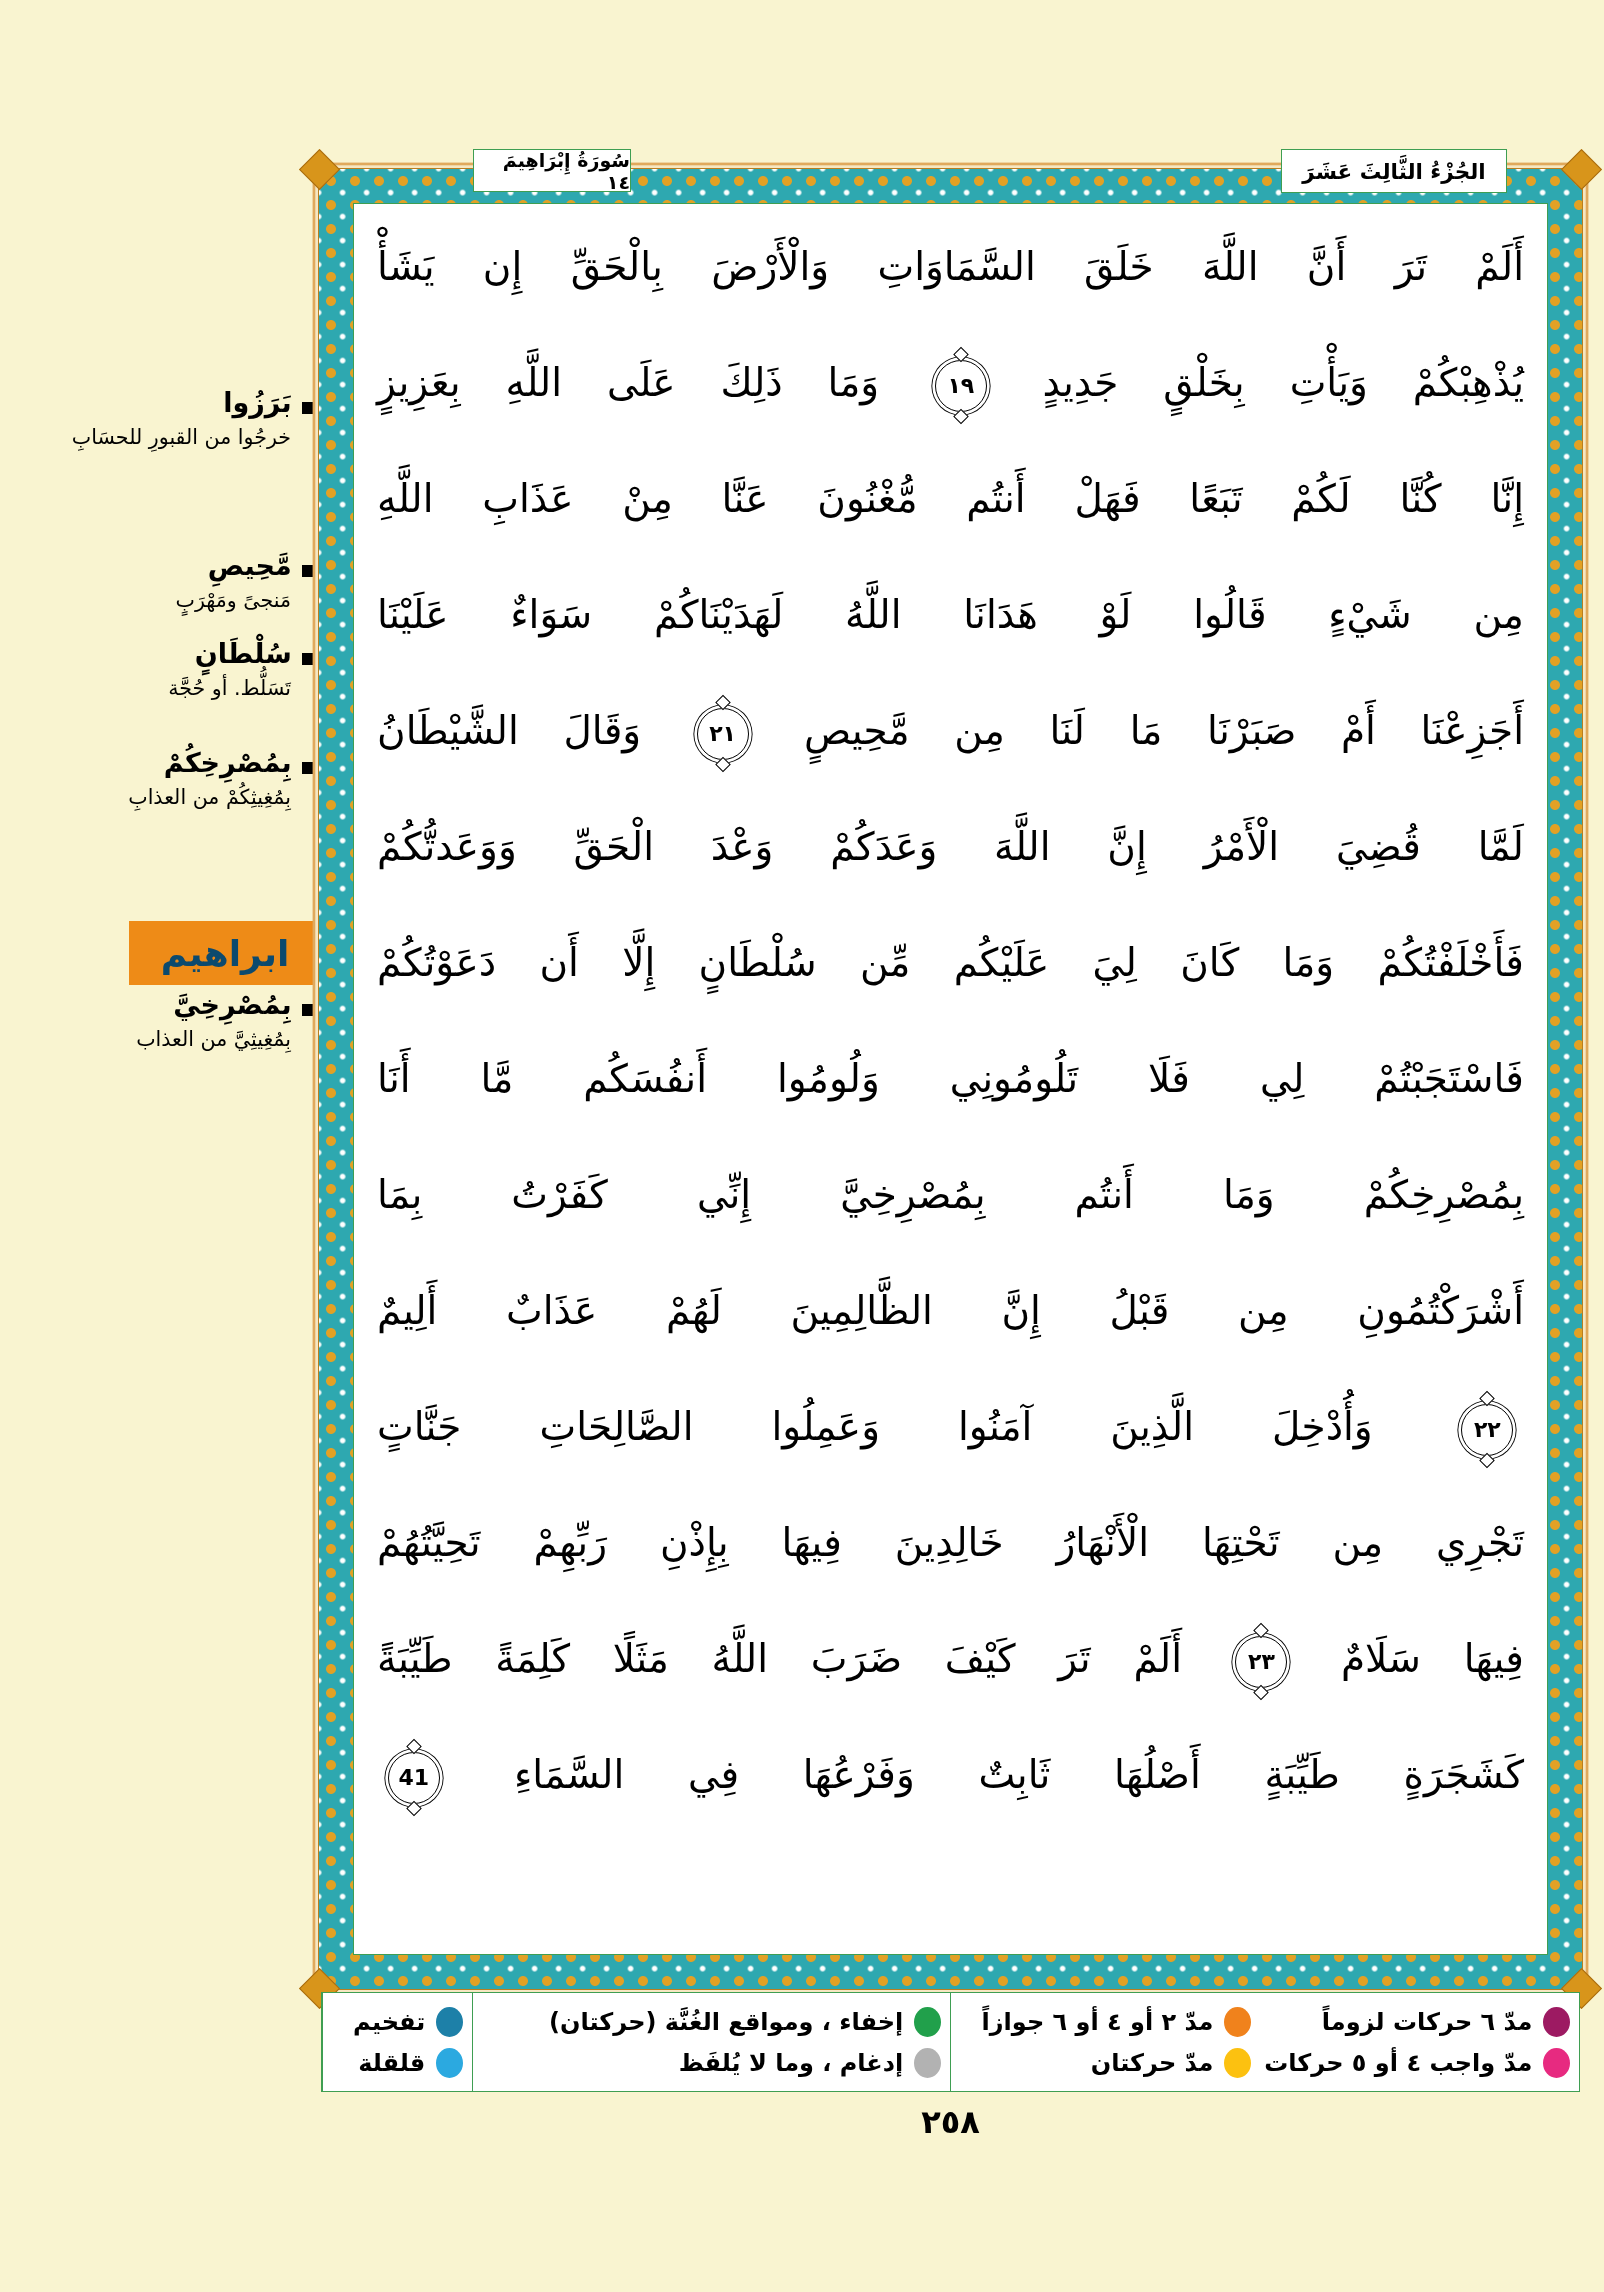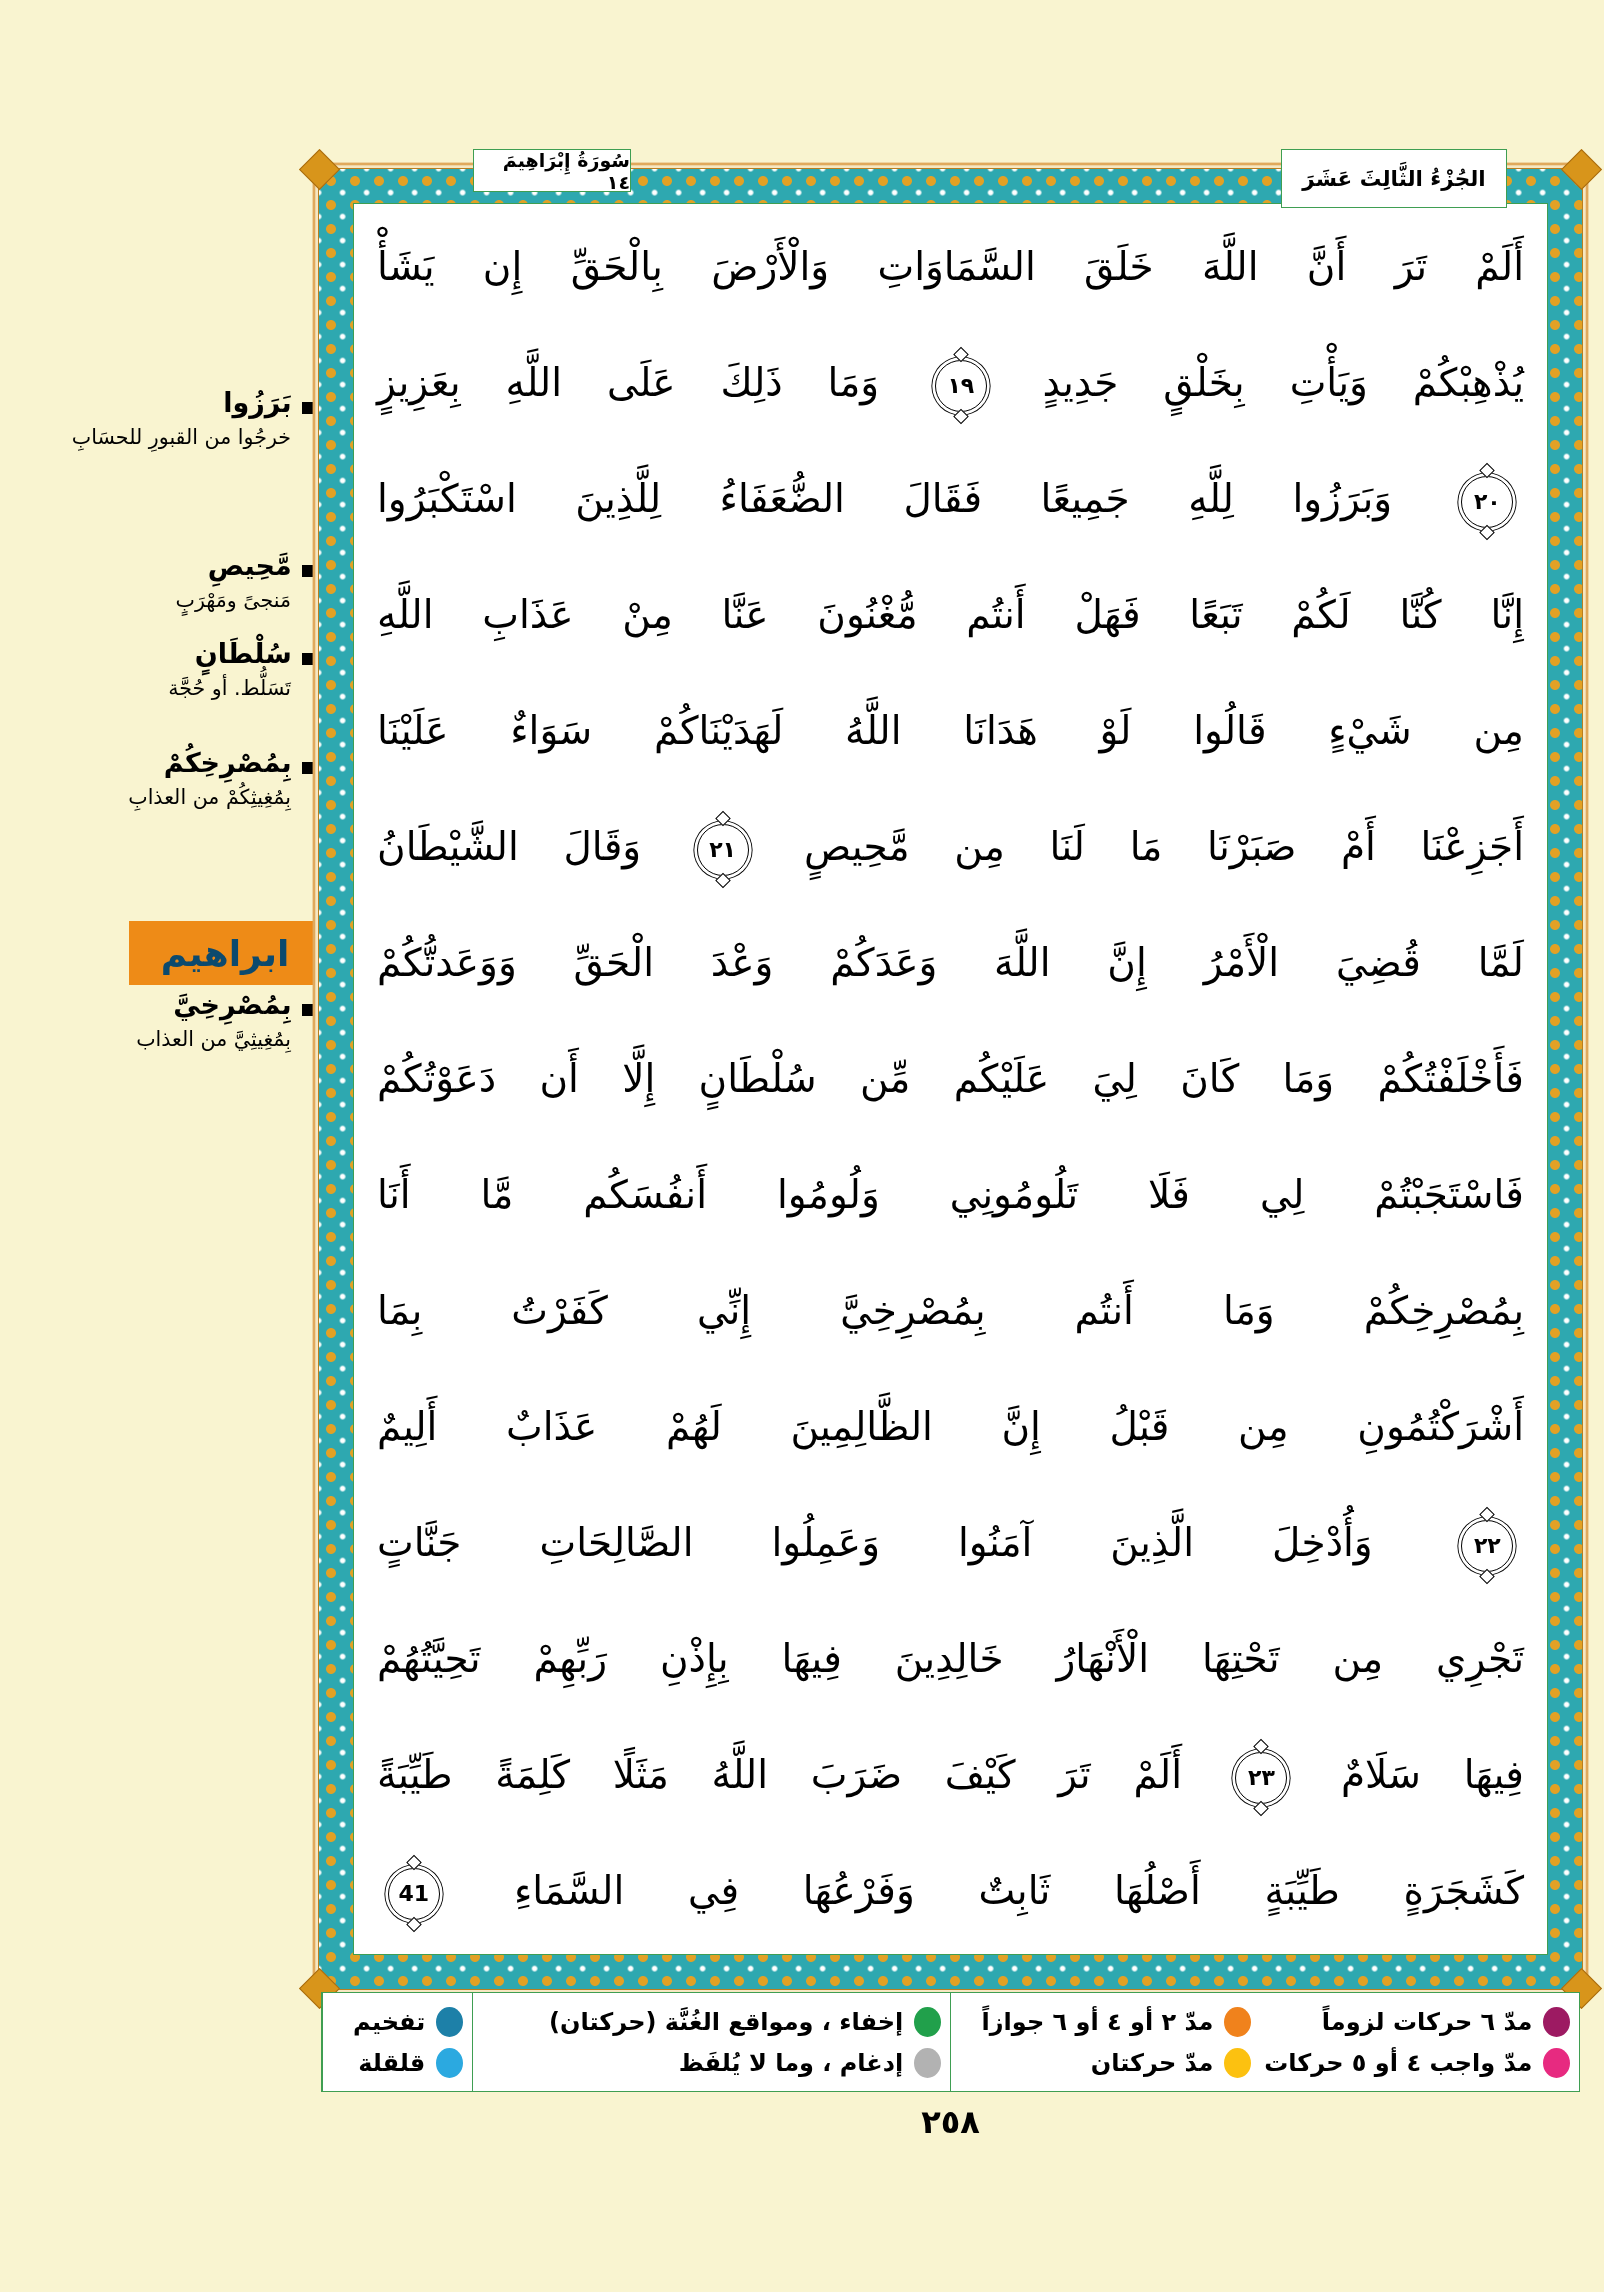--- a/index.html
+++ b/index.html
@@ -50,21 +50,21 @@
     border:1.8px solid #000;background:#fff;transform:translateX(-50%) rotate(45deg);
   }
   .ayah::before{top:-11.6px}.ayah::after{bottom:-11.6px}
   
   .hbox{
     position:absolute;box-sizing:border-box;background:#fff;
     border:1.8px solid #3f9e52;display:flex;align-items:center;justify-content:center;
     direction:rtl;font-weight:bold;z-index:3;
   }
   .surah-box{left:473px;top:149px;width:158px;height:43px;font-size:19px;}
-  .juz-box{left:1281px;top:149px;width:226px;height:59px;font-size:21.5px;}
+  .juz-box{left:1281px;top:149px;width:226px;height:44px;font-size:21.5px;}
   
   .margin-notes{position:absolute;left:52px;top:0;width:262px;}
   .mnote{position:absolute;right:0;width:100%;direction:rtl;text-align:right;}
   .mword-row{display:block;}
   .bullet{display:inline-block;width:11.6px;height:11.6px;background:#000;margin-left:10.7px;vertical-align:middle;}
   .mword{font-size:27px;font-weight:bold;}
   .mmean{display:block;font-size:20.6px;line-height:39px;padding-left:5.4px;padding-right:23px;}
   .surah-tab{
     position:absolute;left:77px;top:921px;width:192px;height:64px;
     color:#0c4a6e;font-size:36px;font-weight:bold;
@@ -130,21 +130,20 @@
 <div class="hbox juz-box">الجُزْءُ الثَّالِثَ عَشَرَ</div>
 
 <div class="frame">
   <div class="corner tl"></div>
   <div class="corner tr"></div>
   <div class="corner bl"></div>
   <div class="corner br"></div>
   <div class="inner">
     <div class="qline">أَلَمْ تَرَ أَنَّ اللَّهَ خَلَقَ السَّمَاوَاتِ وَالْأَرْضَ بِالْحَقِّ إِن يَشَأْ</div>
     <div class="qline">يُذْهِبْكُمْ وَيَأْتِ بِخَلْقٍ جَدِيدٍ <span class="ayah">١٩</span> وَمَا ذَلِكَ عَلَى اللَّهِ بِعَزِيزٍ</div>
-    <div class="qline"><span class="ayah">٢٠</span> وَبَرَزُوا لِلَّهِ جَمِيعًا فَقَالَ الضُّعَفَاءُ لِلَّذِينَ اسْتَكْبَرُوا</div>
     <div class="qline">إِنَّا كُنَّا لَكُمْ تَبَعًا فَهَلْ أَنتُم مُّغْنُونَ عَنَّا مِنْ عَذَابِ اللَّهِ</div>
     <div class="qline">مِن شَيْءٍ قَالُوا لَوْ هَدَانَا اللَّهُ لَهَدَيْنَاكُمْ سَوَاءٌ عَلَيْنَا</div>
     <div class="qline">أَجَزِعْنَا أَمْ صَبَرْنَا مَا لَنَا مِن مَّحِيصٍ <span class="ayah">٢١</span> وَقَالَ الشَّيْطَانُ</div>
     <div class="qline">لَمَّا قُضِيَ الْأَمْرُ إِنَّ اللَّهَ وَعَدَكُمْ وَعْدَ الْحَقِّ وَوَعَدتُّكُمْ</div>
     <div class="qline">فَأَخْلَفْتُكُمْ وَمَا كَانَ لِيَ عَلَيْكُم مِّن سُلْطَانٍ إِلَّا أَن دَعَوْتُكُمْ</div>
     <div class="qline">فَاسْتَجَبْتُمْ لِي فَلَا تَلُومُونِي وَلُومُوا أَنفُسَكُم مَّا أَنَا</div>
     <div class="qline">بِمُصْرِخِكُمْ وَمَا أَنتُم بِمُصْرِخِيَّ إِنِّي كَفَرْتُ بِمَا</div>
     <div class="qline">أَشْرَكْتُمُونِ مِن قَبْلُ إِنَّ الظَّالِمِينَ لَهُمْ عَذَابٌ أَلِيمٌ</div>
     <div class="qline"><span class="ayah">٢٢</span> وَأُدْخِلَ الَّذِينَ آمَنُوا وَعَمِلُوا الصَّالِحَاتِ جَنَّاتٍ</div>
     <div class="qline">تَجْرِي مِن تَحْتِهَا الْأَنْهَارُ خَالِدِينَ فِيهَا بِإِذْنِ رَبِّهِمْ تَحِيَّتُهُمْ</div>

